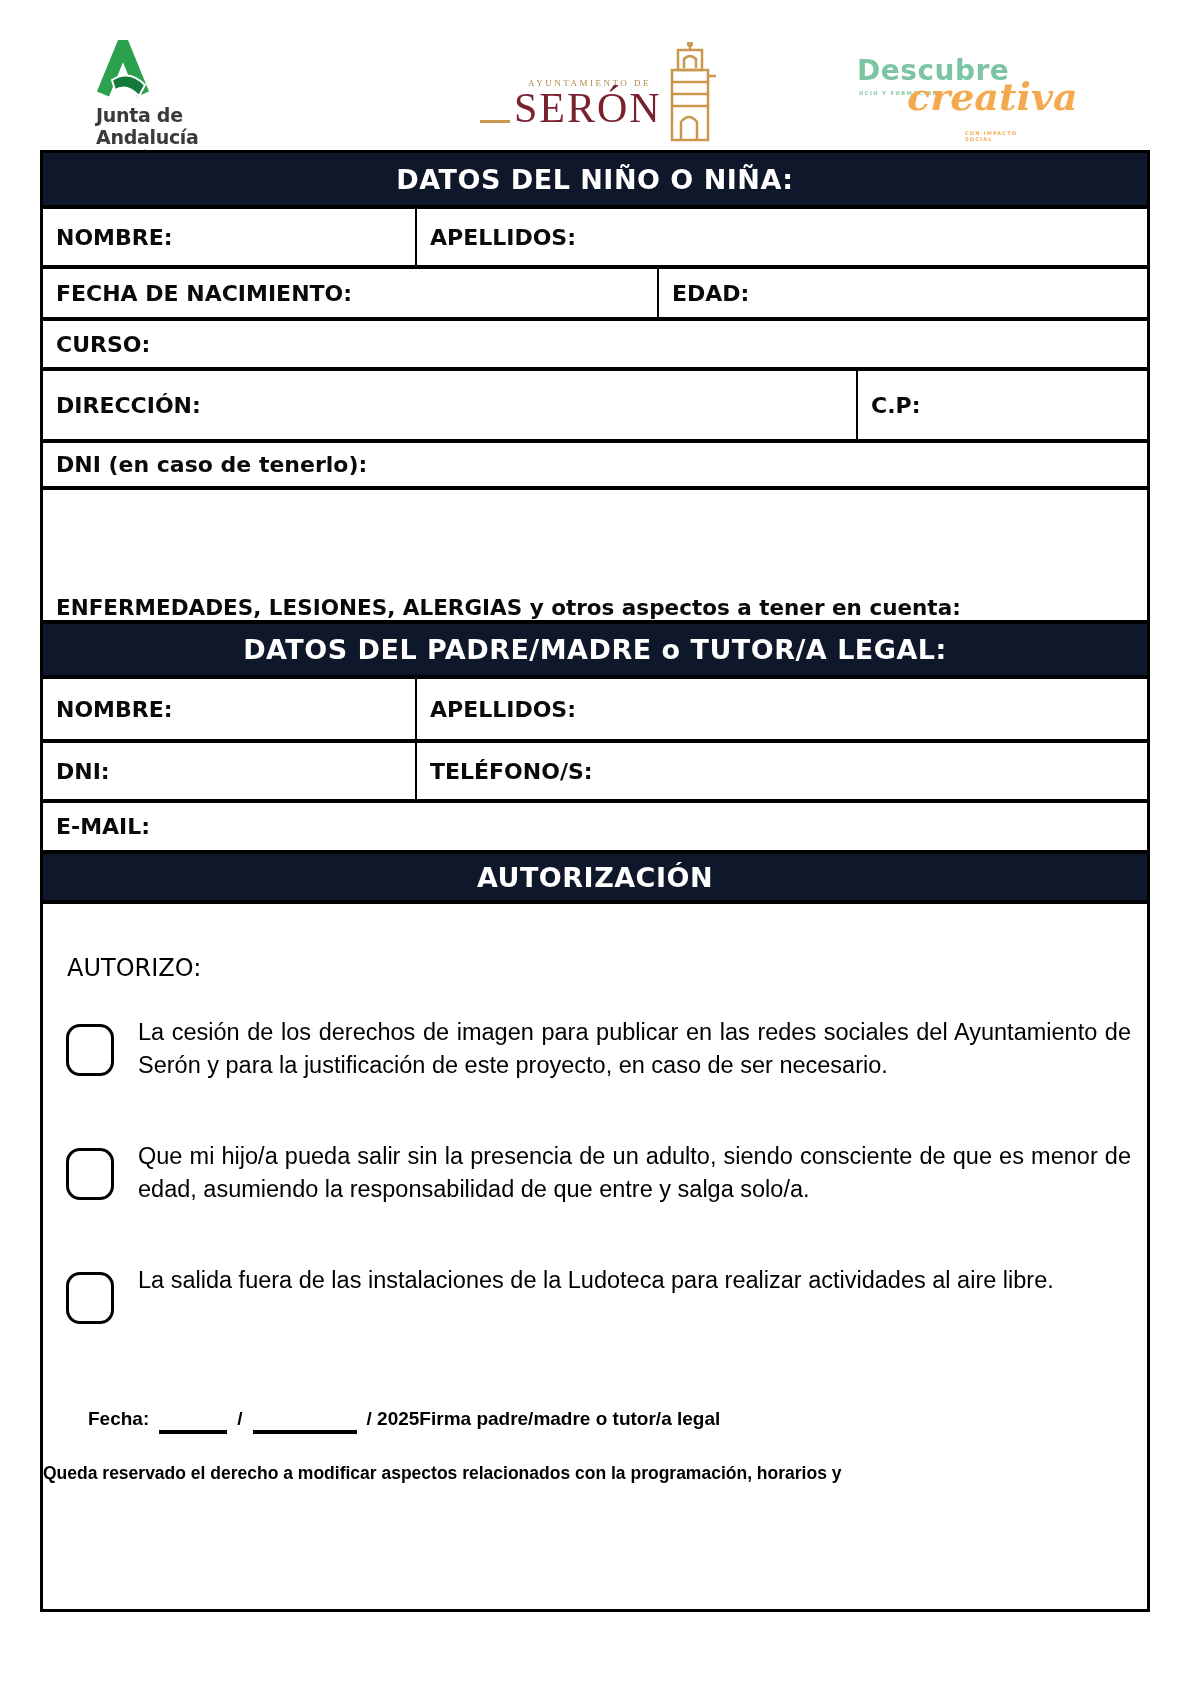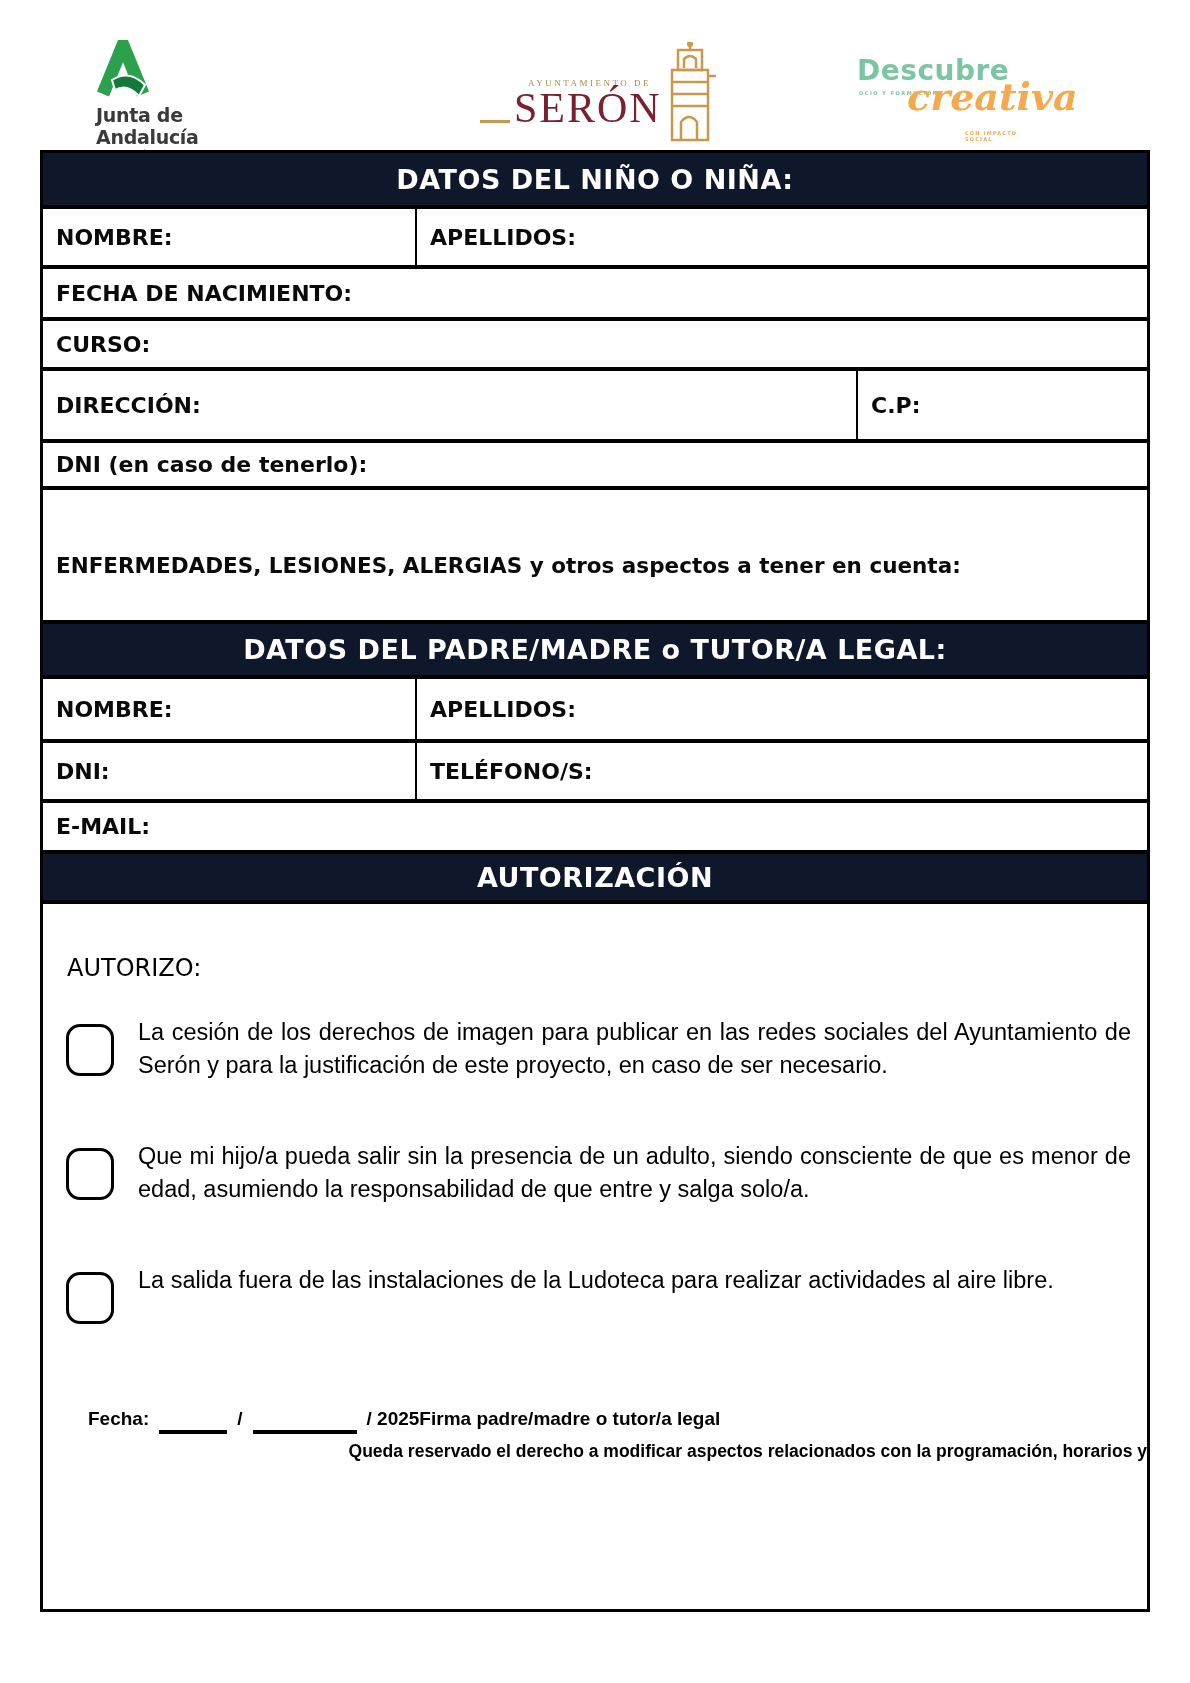--- a/index.html
+++ b/index.html
@@ -26,39 +26,39 @@
   .d-word2 { position:absolute; left:62px; top:28px; font-size:38px; color:#f4a94f; font-family:"DejaVu Serif", serif; font-style:italic; font-weight:bold; }
   .d-tag2 { position:absolute; left:120px; top:84px; font-size:5px; letter-spacing:1.2px; color:#f4a94f; font-weight:bold; }
 
   
   .form { position:absolute; left:40px; top:150px; width:1110px; height:1462px; border:3px solid #000; background:#fff; }
   .srow { display:flex; border-bottom:4px solid #000; width:100%; }
   .sheader { background:#0f172a; color:#ffffff; display:flex; align-items:center; justify-content:center;
              font-weight:bold; font-size:27px; letter-spacing:0.5px; border-bottom:4px solid #000; }
   .cell { display:flex; align-items:center; padding-left:13px; flex:1 1 auto; }
   .cell + .cell { border-left:2px solid #000; }
-  .cell.top { align-items:center; padding-top:21px; }
+  .cell.top { align-items:flex-end; padding-top:21px; }
   .label { font-weight:bold; font-size:22px; color:#0a0a0a; }
   .w372 { flex:0 0 372px; }
   .w614 { flex:0 0 614px; }
   .w813 { flex:0 0 813px; }
 
   
   .auth { height:705px; position:relative; }
   .autorizo { margin:50px 0 0 24px; font-size:24px; }
   .auth-item { display:flex; margin:34px 16px 0 23px; }
   .auth-item + .auth-item { margin-top:58px; }
   .checkbox { flex:0 0 48px; width:48px; height:52px; border:3px solid #000; border-radius:14px; margin-top:8px; background:#fff; }
   .auth-text { flex:1; margin:0 0 0 24px; font-family:"Liberation Sans", sans-serif; font-size:23.5px; line-height:33px; text-align:justify; }
   .fecha-row { display:flex; align-items:baseline; margin:84px 0 0 45px; font-family:"Liberation Sans", sans-serif; font-weight:bold; font-size:19px; }
   .blank { display:inline-block; border-bottom:4px solid #000; height:26px; align-self:flex-end; margin:0 10px; }
   .blank-day { width:68px; }
   .blank-month { width:104px; }
   .firma { }
-  .auth-footer { text-align:right; font-family:"Liberation Sans", sans-serif; font-weight:bold; font-size:17.5px; line-height:35px; }
+  .auth-footer { margin-top:22px; text-align:left; font-family:"Liberation Sans", sans-serif; font-weight:bold; font-size:17.5px; line-height:35px; }
 </style>
 </head>
 <body>
 
 <div class="page">
 
   <div class="logos">
 
     <div class="logo-junta">
       <svg width="54" height="58" viewBox="0 0 54 58">
@@ -110,20 +110,23 @@
       </div>
       <div class="cell">
         <span class="label">APELLIDOS:</span>
       </div>
     </div>
 
     <div class="srow" style="height:52px;">
       <div class="cell w614">
         <span class="label">FECHA DE NACIMIENTO:</span>
       </div>
+      <div class="cell">
+        <span class="label">EDAD:</span>
+      </div>
     </div>
 
     <div class="srow" style="height:50px;">
       <div class="cell">
         <span class="label">CURSO:</span>
       </div>
     </div>
 
     <div class="srow" style="height:72px;">
       <div class="cell w813">

